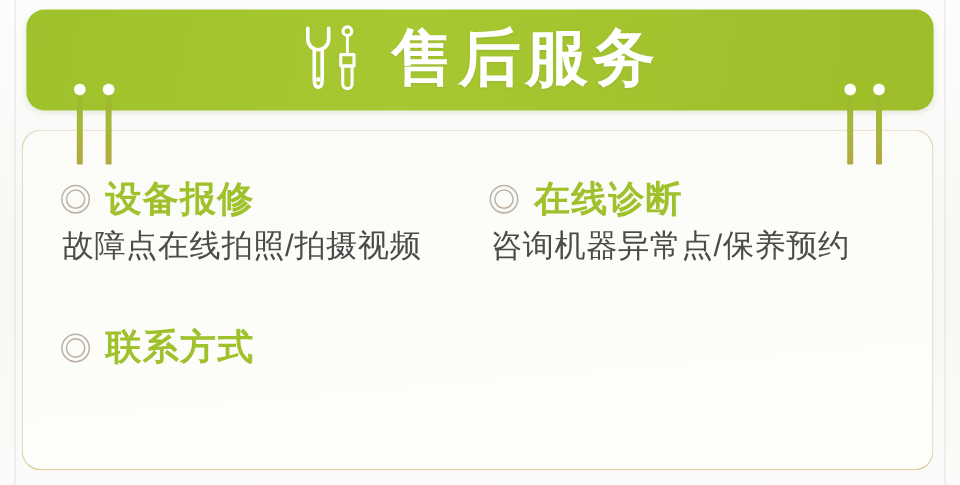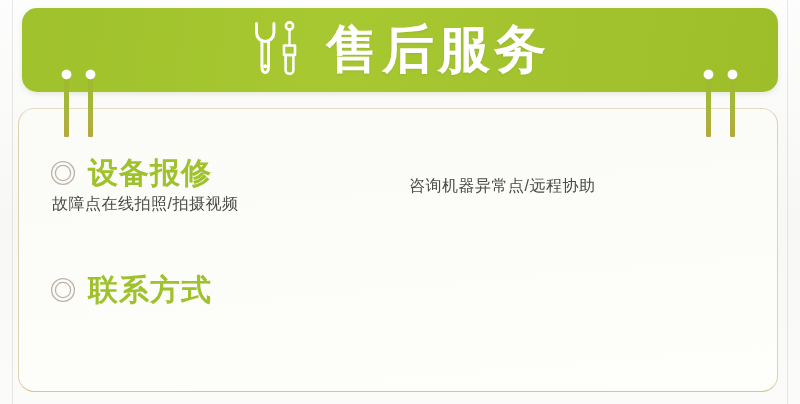--- a/index.html
+++ b/index.html
@@ -156,21 +156,21 @@
     color: #9fc12b;
     font-size: 30px;
     font-weight: 700;
     line-height: 1.05;
     letter-spacing: 1px;
     white-space: nowrap;
   }
 
   .item-desc {
     color: #4b4b4b;
-    font-size: 16px;
+    font-size: 26px;
     font-weight: 400;
     line-height: 1.25;
     letter-spacing: 0.5px;
     white-space: nowrap;
     margin-left: 2px;
   }
 </style>
 </head>
 <body>
 
@@ -222,21 +222,28 @@
         <svg class="ring-icon" viewBox="0 0 26 26">
           <circle cx="13" cy="13" r="11.4" fill="none" stroke="#bdb2a6" stroke-width="1.3"></circle>
           <circle cx="13" cy="13" r="7.6" fill="none" stroke="#bdb2a6" stroke-width="1.3"></circle>
         </svg>
         <span class="item-title">设备报修</span>
       </div>
       <div class="item-desc">故障点在线拍照/拍摄视频</div>
     </div>
 
     <div class="service-item">
-      <div class="item-desc">咨询机器异常点/远程协助</div>
+      <div class="item-head">
+        <svg class="ring-icon" viewBox="0 0 26 26">
+          <circle cx="13" cy="13" r="11.4" fill="none" stroke="#bdb2a6" stroke-width="1.3"></circle>
+          <circle cx="13" cy="13" r="7.6" fill="none" stroke="#bdb2a6" stroke-width="1.3"></circle>
+        </svg>
+        <span class="item-title">在线诊断</span>
+      </div>
+      <div class="item-desc">咨询机器异常点/保养预约</div>
     </div>
 
     <div class="service-item">
       <div class="item-head">
         <svg class="ring-icon" viewBox="0 0 26 26">
           <circle cx="13" cy="13" r="11.4" fill="none" stroke="#bdb2a6" stroke-width="1.3"></circle>
           <circle cx="13" cy="13" r="7.6" fill="none" stroke="#bdb2a6" stroke-width="1.3"></circle>
         </svg>
         <span class="item-title">联系方式</span>
       </div>

